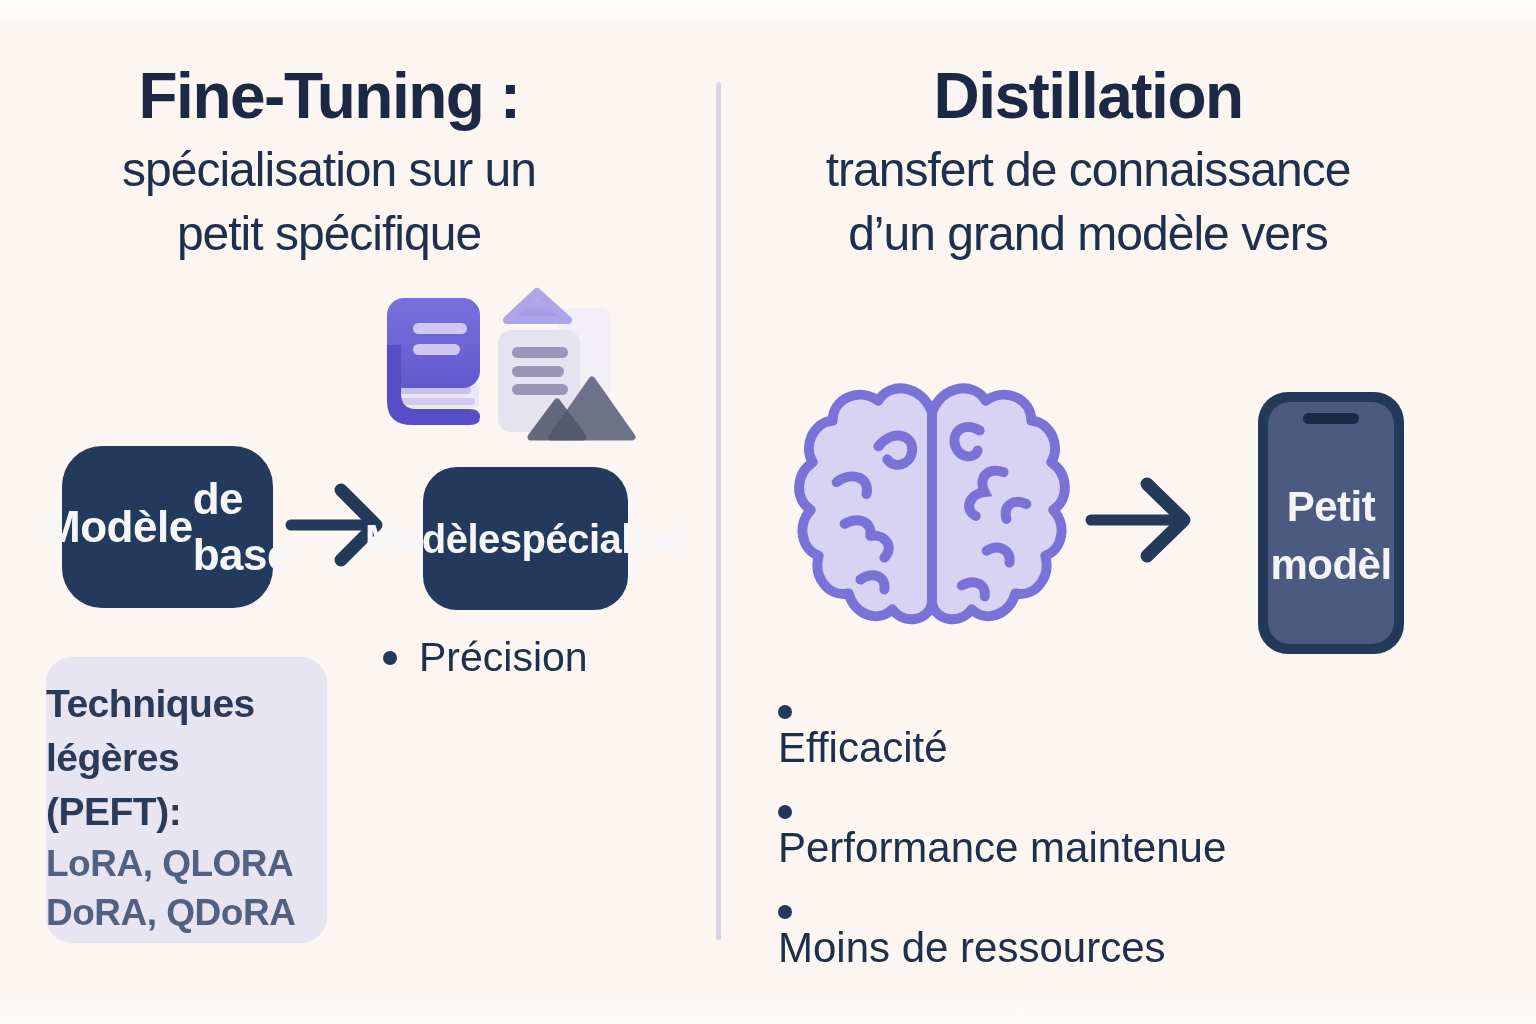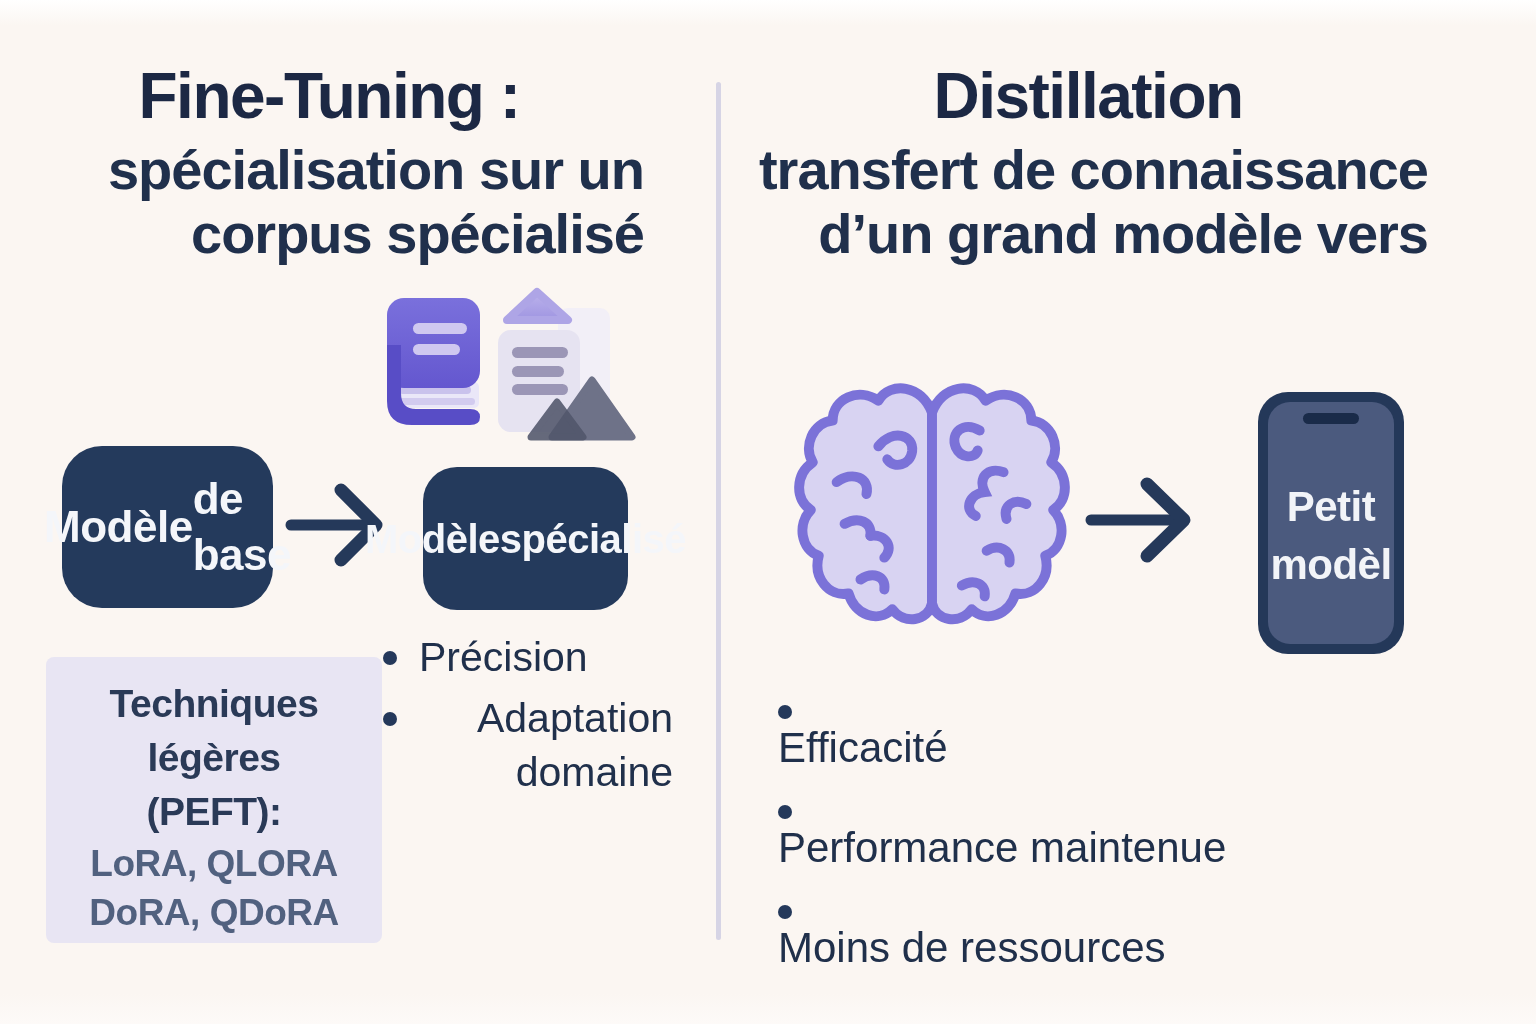--- a/index.html
+++ b/index.html
@@ -13,22 +13,22 @@
   }
   
   .hdr{position:absolute;text-align:center;}
   .hdr-left{left:14px;top:60px;width:630px;}
   .hdr-right{left:748px;top:60px;width:680px;}
   .hdr h1{
     margin:0;font-size:64px;line-height:72px;font-weight:800;
     letter-spacing:-1.5px;color:#1c2844;
   }
   .hdr .sub{
-    margin-top:6px;font-size:56px;line-height:64px;font-weight:700;
-    letter-spacing:-1px;color:#20304c;text-align:right;
+    margin-top:6px;font-size:48px;line-height:64px;font-weight:400;
+    letter-spacing:-1px;color:#20304c;
   }
   .hdr .sub span{display:block;}
   
   .divider{
     position:absolute;left:716px;top:82px;width:5px;height:858px;
     background:#d6d4e5;border-radius:3px;
   }
   
   .navy-box{
     position:absolute;background:#243a5c;color:#f4f6fa;
@@ -38,22 +38,22 @@
   .box-base{left:62px;top:446px;width:211px;height:162px;border-radius:40px;
     font-size:44px;line-height:56px;}
   .box-spec{left:423px;top:467px;width:205px;height:143px;border-radius:34px;
     font-size:40px;line-height:50px;}
   
   .arrow{position:absolute;}
   .arrow-1{left:283px;top:479px;}
   .arrow-2{left:1083px;top:472px;}
   
   .peft{
-    position:absolute;left:46px;top:657px;width:336px;height:286px;
-    background:#e8e5f3;border-radius:8px;text-align:center;
+    position:absolute;left:46px;top:657px;width:281px;height:286px;
+    background:#e8e5f3;border-radius:26px;
     box-sizing:border-box;padding-top:20px;
   }
   .peft .t{display:block;font-size:39px;line-height:54px;font-weight:700;
     letter-spacing:-0.5px;color:#2a3a57;}
   .peft .m{display:block;font-size:37px;line-height:49px;font-weight:700;
     letter-spacing:-0.5px;color:#51617f;}
   .peft .m:first-of-type{margin-top:2px;}
   
   .bullets{position:absolute;list-style:none;margin:0;padding:0;}
   .bullets-left{left:383px;top:630px;width:290px;}
@@ -91,21 +91,21 @@
 </style>
 </head>
 <body>
 
 <div class="canvas">
 
   <header class="hdr hdr-left">
     <h1>Fine-Tuning :</h1>
     <div class="sub">
       <span>spécialisation sur un</span>
-      <span>corpus spécialisé</span>
+      <span>petit spécifique</span>
     </div>
   </header>
 
   <svg class="icon-cluster" viewBox="0 0 265 165" xmlns="http://www.w3.org/2000/svg" aria-hidden="true">
     <defs>
       <linearGradient id="gBook" x1="0" y1="0" x2="0" y2="1">
         <stop offset="0" stop-color="#7a70dc"></stop>
           <stop offset="1" stop-color="#6457cf"></stop>
       </linearGradient>
       <linearGradient id="gTri" x1="0" y1="0" x2="0" y2="1">
@@ -162,24 +162,20 @@
     <span class="t">(PEFT):</span>
     <span class="m">LoRA, QLORA</span>
     <span class="m">DoRA, QDoRA</span>
   </div>
 
   <ul class="bullets bullets-left">
     <li>
       <span class="dot"></span>
       <span>Précision</span>
     </li>
-    <li>
-      <span class="dot"></span>
-      <span>Adaptation domaine</span>
-    </li>
   </ul>
 
   <div class="divider"></div>
 
   <header class="hdr hdr-right">
     <h1>Distillation</h1>
     <div class="sub">
       <span>transfert de connaissance</span>
       <span>d’un grand modèle vers</span>
     </div>

